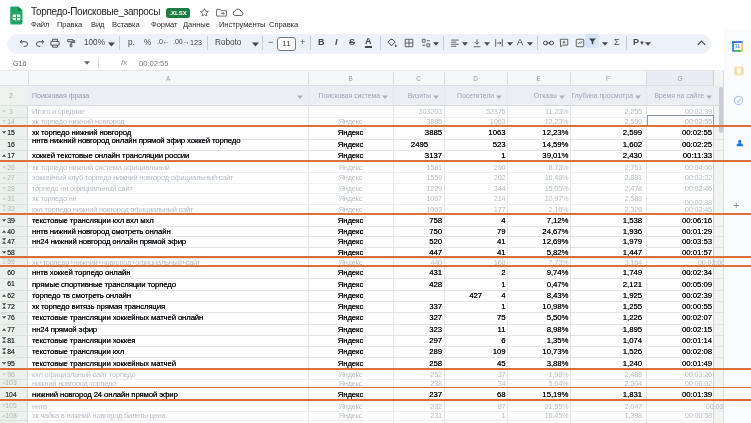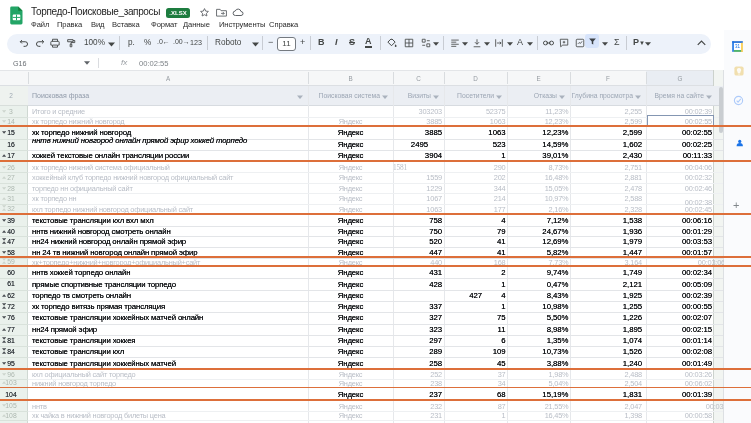--- a/index.html
+++ b/index.html
@@ -250,49 +250,49 @@
 <div class="boldrow abs" style="left:32px;top:128.3px;font-size:7.8px;white-space:nowrap;overflow:hidden;width:274px;">хк торпедо нижний новгород</div>
 <div class="boldrow abs" style="left:308px;top:128.3px;width:85px;text-align:center;font-size:7.8px;">Яндекс</div>
 <div class="boldrow abs" style="left:393px;top:128.3px;width:49.0px;text-align:right;font-size:7.8px;letter-spacing:-0.05px;">3885</div>
 <div class="boldrow abs" style="left:444px;top:128.3px;width:61.5px;text-align:right;font-size:7.8px;letter-spacing:-0.05px;">1063</div>
 <div class="boldrow abs" style="left:507px;top:128.3px;width:61.5px;text-align:right;font-size:7.8px;letter-spacing:-0.05px;">12,23%</div>
 <div class="boldrow abs" style="left:570px;top:128.3px;width:72.0px;text-align:right;font-size:7.8px;letter-spacing:-0.05px;">2,599</div>
 <div class="boldrow abs" style="left:646px;top:128.3px;width:66.0px;text-align:right;font-size:7.8px;letter-spacing:-0.05px;">00:02:55</div>
 <div class="abs" style="left:28px;top:150.0px;width:695px;height:1px;background:#e3e5e8;"></div>
 <div class="abs" style="left:0px;top:150.0px;width:28px;height:1px;background:#d9e2db;"></div>
 <div class="abs" style="left:1px;top:140.8px;width:20px;text-align:center;font-size:6.8px;font-weight:400;color:#383d42;text-shadow:0 0 0.3px #383d42;">16</div>
-<div class="boldrow abs" style="left:32px;top:136px;font-size:7.8px;white-space:nowrap;overflow:hidden;width:274px;font-style:italic;">ннтв нижний новгород онлайн прямой эфир хоккей торпедо</div>
+<div class="boldrow abs" style="left:32px;top:136px;font-size:7.8px;white-space:nowrap;overflow:hidden;width:274px;">ннтв нижний новгород онлайн прямой эфир хоккей торпедо</div>
 <div class="boldrow abs" style="left:308px;top:139.8px;width:85px;text-align:center;font-size:7.8px;">Яндекс</div>
 <div class="boldrow abs" style="left:393px;top:139.8px;width:35px;text-align:right;font-size:7.8px;letter-spacing:-0.05px;">2495</div>
 <div class="boldrow abs" style="left:444px;top:139.8px;width:61.5px;text-align:right;font-size:7.8px;letter-spacing:-0.05px;">523</div>
 <div class="boldrow abs" style="left:507px;top:139.8px;width:61.5px;text-align:right;font-size:7.8px;letter-spacing:-0.05px;">14,59%</div>
 <div class="boldrow abs" style="left:570px;top:139.8px;width:72.0px;text-align:right;font-size:7.8px;letter-spacing:-0.05px;">1,602</div>
 <div class="boldrow abs" style="left:646px;top:139.8px;width:66.0px;text-align:right;font-size:7.8px;letter-spacing:-0.05px;">00:02:25</div>
 <div class="abs" style="left:28px;top:161.0px;width:695px;height:1px;background:#e3e5e8;"></div>
 <div class="abs" style="left:0px;top:161.0px;width:28px;height:1px;background:#d9e2db;"></div>
 <div class="abs" style="left:1px;top:152.0px;width:20px;text-align:center;font-size:6.8px;font-weight:400;color:#383d42;text-shadow:0 0 0.3px #383d42;">17</div>
 <svg class="abs" style="left:2px;top:154.0px" width="4.2" height="3" viewBox="0 0 10 6">
       <path fill="#4a4e53" d="M0 6l5-6 5 6z"></path>
     </svg>
 <div class="boldrow abs" style="left:32px;top:151.0px;font-size:7.8px;white-space:nowrap;overflow:hidden;width:274px;">хоккей текстовые онлайн трансляции россии</div>
 <div class="boldrow abs" style="left:308px;top:151.0px;width:85px;text-align:center;font-size:7.8px;">Яндекс</div>
-<div class="boldrow abs" style="left:393px;top:151.0px;width:49.0px;text-align:right;font-size:7.8px;letter-spacing:-0.05px;">3904</div>
+<div class="boldrow abs" style="left:393px;top:151.0px;width:49.0px;text-align:right;font-size:7.8px;letter-spacing:-0.05px;">3137</div>
 <div class="boldrow abs" style="left:444px;top:151.0px;width:61.5px;text-align:right;font-size:7.8px;letter-spacing:-0.05px;">1</div>
 <div class="boldrow abs" style="left:507px;top:151.0px;width:61.5px;text-align:right;font-size:7.8px;letter-spacing:-0.05px;">39,01%</div>
 <div class="boldrow abs" style="left:570px;top:151.0px;width:72.0px;text-align:right;font-size:7.8px;letter-spacing:-0.05px;">2,430</div>
 <div class="boldrow abs" style="left:646px;top:151.0px;width:66.0px;text-align:right;font-size:7.8px;letter-spacing:-0.05px;">00:11:33</div>
 <div class="abs" style="left:28px;top:172.4px;width:695px;height:1px;background:#eef0f2;"></div>
 <div class="abs" style="left:0px;top:172.4px;width:28px;height:1px;background:#d9e2db;"></div>
 <div class="abs" style="left:1px;top:163.7px;width:20px;text-align:center;font-size:6.8px;font-weight:400;color:#adb8b0;">26</div>
 <svg class="abs" style="left:2px;top:165.7px" width="4.2" height="3" viewBox="0 0 10 6">
       <path fill="#cdd5ce" d="M0 0l5 6 5-6z"></path>
     </svg>
 <div class="fadedrow abs" style="left:32px;top:162.9px;font-size:7.4px;white-space:nowrap;overflow:hidden;width:274px;">хк торпедо нижний система официальный</div>
 <div class="fadedrow abs" style="left:308px;top:162.9px;width:85px;text-align:center;font-size:7.4px;">Яндекс</div>
-<div class="fadedrow abs" style="left:393px;top:162.9px;width:49.0px;font-size:7.4px;letter-spacing:-0.2px;font-family:Liberation Serif, serif;">1581</div>
+<div class="fadedrow abs" style="left:393px;top:162.9px;width:49.0px;text-align:right;font-size:7.4px;letter-spacing:-0.2px;">1581</div>
 <div class="fadedrow abs" style="left:444px;top:162.9px;width:61.5px;text-align:right;font-size:7.4px;letter-spacing:-0.2px;">290</div>
 <div class="fadedrow abs" style="left:507px;top:162.9px;width:61.5px;text-align:right;font-size:7.4px;letter-spacing:-0.2px;">8,73%</div>
 <div class="fadedrow abs" style="left:570px;top:162.9px;width:72.0px;text-align:right;font-size:7.4px;letter-spacing:-0.2px;">2,751</div>
 <div class="fadedrow abs" style="left:646px;top:162.9px;width:66.0px;text-align:right;font-size:7.4px;letter-spacing:-0.2px;">00:04:06</div>
 <div class="abs" style="left:28px;top:182.8px;width:695px;height:1px;background:#eef0f2;"></div>
 <div class="abs" style="left:0px;top:182.8px;width:28px;height:1px;background:#d9e2db;"></div>
 <div class="abs" style="left:1px;top:174.1px;width:20px;text-align:center;font-size:6.8px;font-weight:400;color:#adb8b0;">27</div>
 <svg class="abs" style="left:2px;top:176.1px" width="4.2" height="3" viewBox="0 0 10 6">
       <path fill="#cdd5ce" d="M0 6l5-6 5 6z"></path>
     </svg>
@@ -386,21 +386,20 @@
 <div class="boldrow abs" style="left:444px;top:237.3px;width:61.5px;text-align:right;font-size:7.8px;letter-spacing:-0.05px;">41</div>
 <div class="boldrow abs" style="left:507px;top:237.3px;width:61.5px;text-align:right;font-size:7.8px;letter-spacing:-0.05px;">12,69%</div>
 <div class="boldrow abs" style="left:570px;top:237.3px;width:72.0px;text-align:right;font-size:7.8px;letter-spacing:-0.05px;">1,979</div>
 <div class="boldrow abs" style="left:646px;top:237.3px;width:66.0px;text-align:right;font-size:7.8px;letter-spacing:-0.05px;">00:03:53</div>
 <div class="abs" style="left:28px;top:257.5px;width:695px;height:1px;background:#e3e5e8;"></div>
 <div class="abs" style="left:0px;top:257.5px;width:28px;height:1px;background:#d9e2db;"></div>
 <div class="abs" style="left:1px;top:248.8px;width:20px;text-align:center;font-size:6.8px;font-weight:400;color:#383d42;text-shadow:0 0 0.3px #383d42;">58</div>
 <svg class="abs" style="left:2px;top:250.8px" width="4.2" height="3" viewBox="0 0 10 6">
       <path fill="#4a4e53" d="M0 0l5 6 5-6z"></path>
     </svg>
-<div class="boldrow abs" style="left:32px;top:247.8px;font-size:7.8px;white-space:nowrap;overflow:hidden;width:274px;">нн 24 тв нижний новгород онлайн прямой эфир</div>
 <div class="boldrow abs" style="left:308px;top:247.8px;width:85px;text-align:center;font-size:7.8px;">Яндекс</div>
 <div class="boldrow abs" style="left:393px;top:247.8px;width:49.0px;text-align:right;font-size:7.8px;letter-spacing:-0.05px;">447</div>
 <div class="boldrow abs" style="left:444px;top:247.8px;width:61.5px;text-align:right;font-size:7.8px;letter-spacing:-0.05px;">41</div>
 <div class="boldrow abs" style="left:507px;top:247.8px;width:61.5px;text-align:right;font-size:7.8px;letter-spacing:-0.05px;">5,82%</div>
 <div class="boldrow abs" style="left:570px;top:247.8px;width:72.0px;text-align:right;font-size:7.8px;letter-spacing:-0.05px;">1,447</div>
 <div class="boldrow abs" style="left:646px;top:247.8px;width:66.0px;text-align:right;font-size:7.8px;letter-spacing:-0.05px;">00:01:57</div>
 <div class="abs" style="left:28px;top:265.5px;width:695px;height:1px;background:#eef0f2;"></div>
 <div class="abs" style="left:0px;top:265.5px;width:28px;height:1px;background:#d9e2db;"></div>
 <div class="abs" style="left:1px;top:258.2px;width:20px;text-align:center;font-size:6.8px;font-weight:400;color:#adb8b0;">59</div>
 <svg class="abs" style="left:2px;top:257.9px" width="4.2" height="3" viewBox="0 0 10 6">
@@ -558,20 +557,21 @@
 <div class="fadedrow abs" style="left:32px;top:378.5px;font-size:7.4px;white-space:nowrap;overflow:hidden;width:274px;">нижний новгород торпедо</div>
 <div class="fadedrow abs" style="left:308px;top:378.5px;width:85px;text-align:center;font-size:7.4px;">Яндекс</div>
 <div class="fadedrow abs" style="left:393px;top:378.5px;width:49.0px;text-align:right;font-size:7.4px;letter-spacing:-0.2px;">238</div>
 <div class="fadedrow abs" style="left:444px;top:378.5px;width:61.5px;text-align:right;font-size:7.4px;letter-spacing:-0.2px;">34</div>
 <div class="fadedrow abs" style="left:507px;top:378.5px;width:61.5px;text-align:right;font-size:7.4px;letter-spacing:-0.2px;">5,04%</div>
 <div class="fadedrow abs" style="left:570px;top:378.5px;width:72.0px;text-align:right;font-size:7.4px;letter-spacing:-0.2px;">2,504</div>
 <div class="fadedrow abs" style="left:646px;top:378.5px;width:66.0px;text-align:right;font-size:7.4px;letter-spacing:-0.2px;">00:06:02</div>
 <div class="abs" style="left:28px;top:399.5px;width:695px;height:1px;background:#e3e5e8;"></div>
 <div class="abs" style="left:0px;top:399.5px;width:28px;height:1px;background:#d9e2db;"></div>
 <div class="abs" style="left:1px;top:390.5px;width:20px;text-align:center;font-size:6.8px;font-weight:400;color:#383d42;text-shadow:0 0 0.3px #383d42;">104</div>
+<div class="boldrow abs" style="left:32px;top:389.5px;font-size:7.8px;white-space:nowrap;overflow:hidden;width:274px;">нижний новгород 24 онлайн прямой эфир</div>
 <div class="boldrow abs" style="left:308px;top:389.5px;width:85px;text-align:center;font-size:7.8px;">Яндекс</div>
 <div class="boldrow abs" style="left:393px;top:389.5px;width:49.0px;text-align:right;font-size:7.8px;letter-spacing:-0.05px;">237</div>
 <div class="boldrow abs" style="left:444px;top:389.5px;width:61.5px;text-align:right;font-size:7.8px;letter-spacing:-0.05px;">68</div>
 <div class="boldrow abs" style="left:507px;top:389.5px;width:61.5px;text-align:right;font-size:7.8px;letter-spacing:-0.05px;">15,19%</div>
 <div class="boldrow abs" style="left:570px;top:389.5px;width:72.0px;text-align:right;font-size:7.8px;letter-spacing:-0.05px;">1,831</div>
 <div class="boldrow abs" style="left:646px;top:389.5px;width:66.0px;text-align:right;font-size:7.8px;letter-spacing:-0.05px;">00:01:39</div>
 <div class="abs" style="left:28px;top:410.5px;width:695px;height:1px;background:#eef0f2;"></div>
 <div class="abs" style="left:0px;top:410.5px;width:28px;height:1px;background:#d9e2db;"></div>
 <div class="abs" style="left:1px;top:402.2px;width:20px;text-align:center;font-size:6.8px;font-weight:400;color:#adb8b0;">105</div>
 <svg class="abs" style="left:2px;top:404.2px" width="4.2" height="3" viewBox="0 0 10 6">

